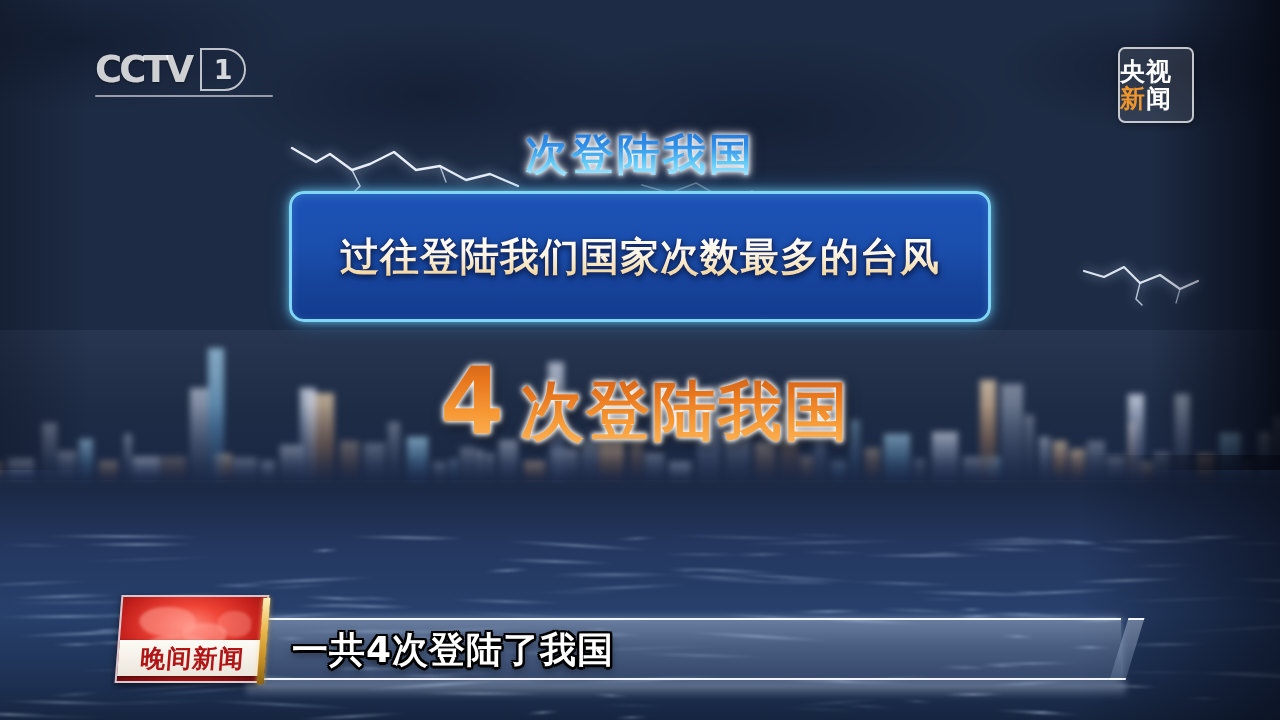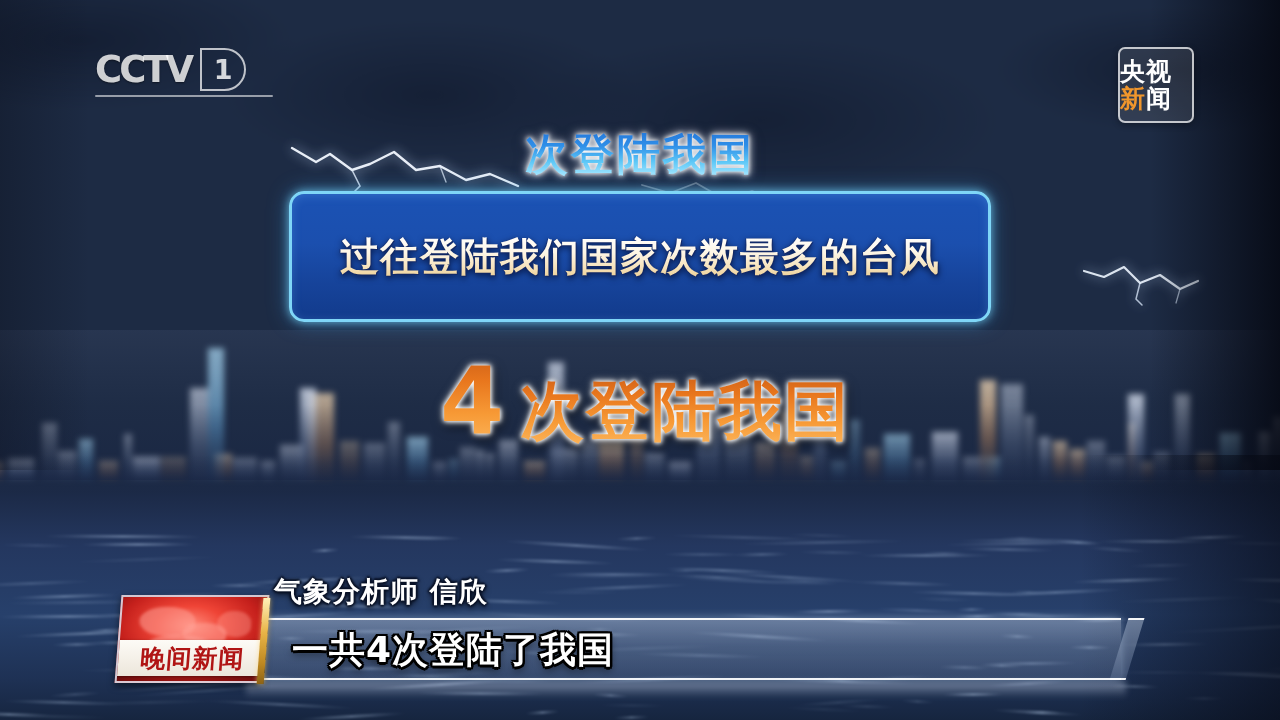--- a/index.html
+++ b/index.html
@@ -512,17 +512,16 @@
       <div class="cont" style="left:18px;top:10px;width:56px;height:30px;"></div>
       <div class="cont" style="left:62px;top:26px;width:44px;height:22px;"></div>
       <div class="cont" style="left:28px;top:38px;width:62px;height:20px;"></div>
       <div class="cont" style="left:96px;top:14px;width:34px;height:26px;opacity:.7;"></div>
       <div class="nameplate">
         <span>晚间新闻</span>
       </div>
     </div>
     <div class="l3-gold"></div>
 
-    <div class="l3-speaker">气象分析师 信欣</div>
     <div class="l3-subtitle">一共4次登陆了我国</div>
   </div>
 
 </div>
 
 </body></html>

